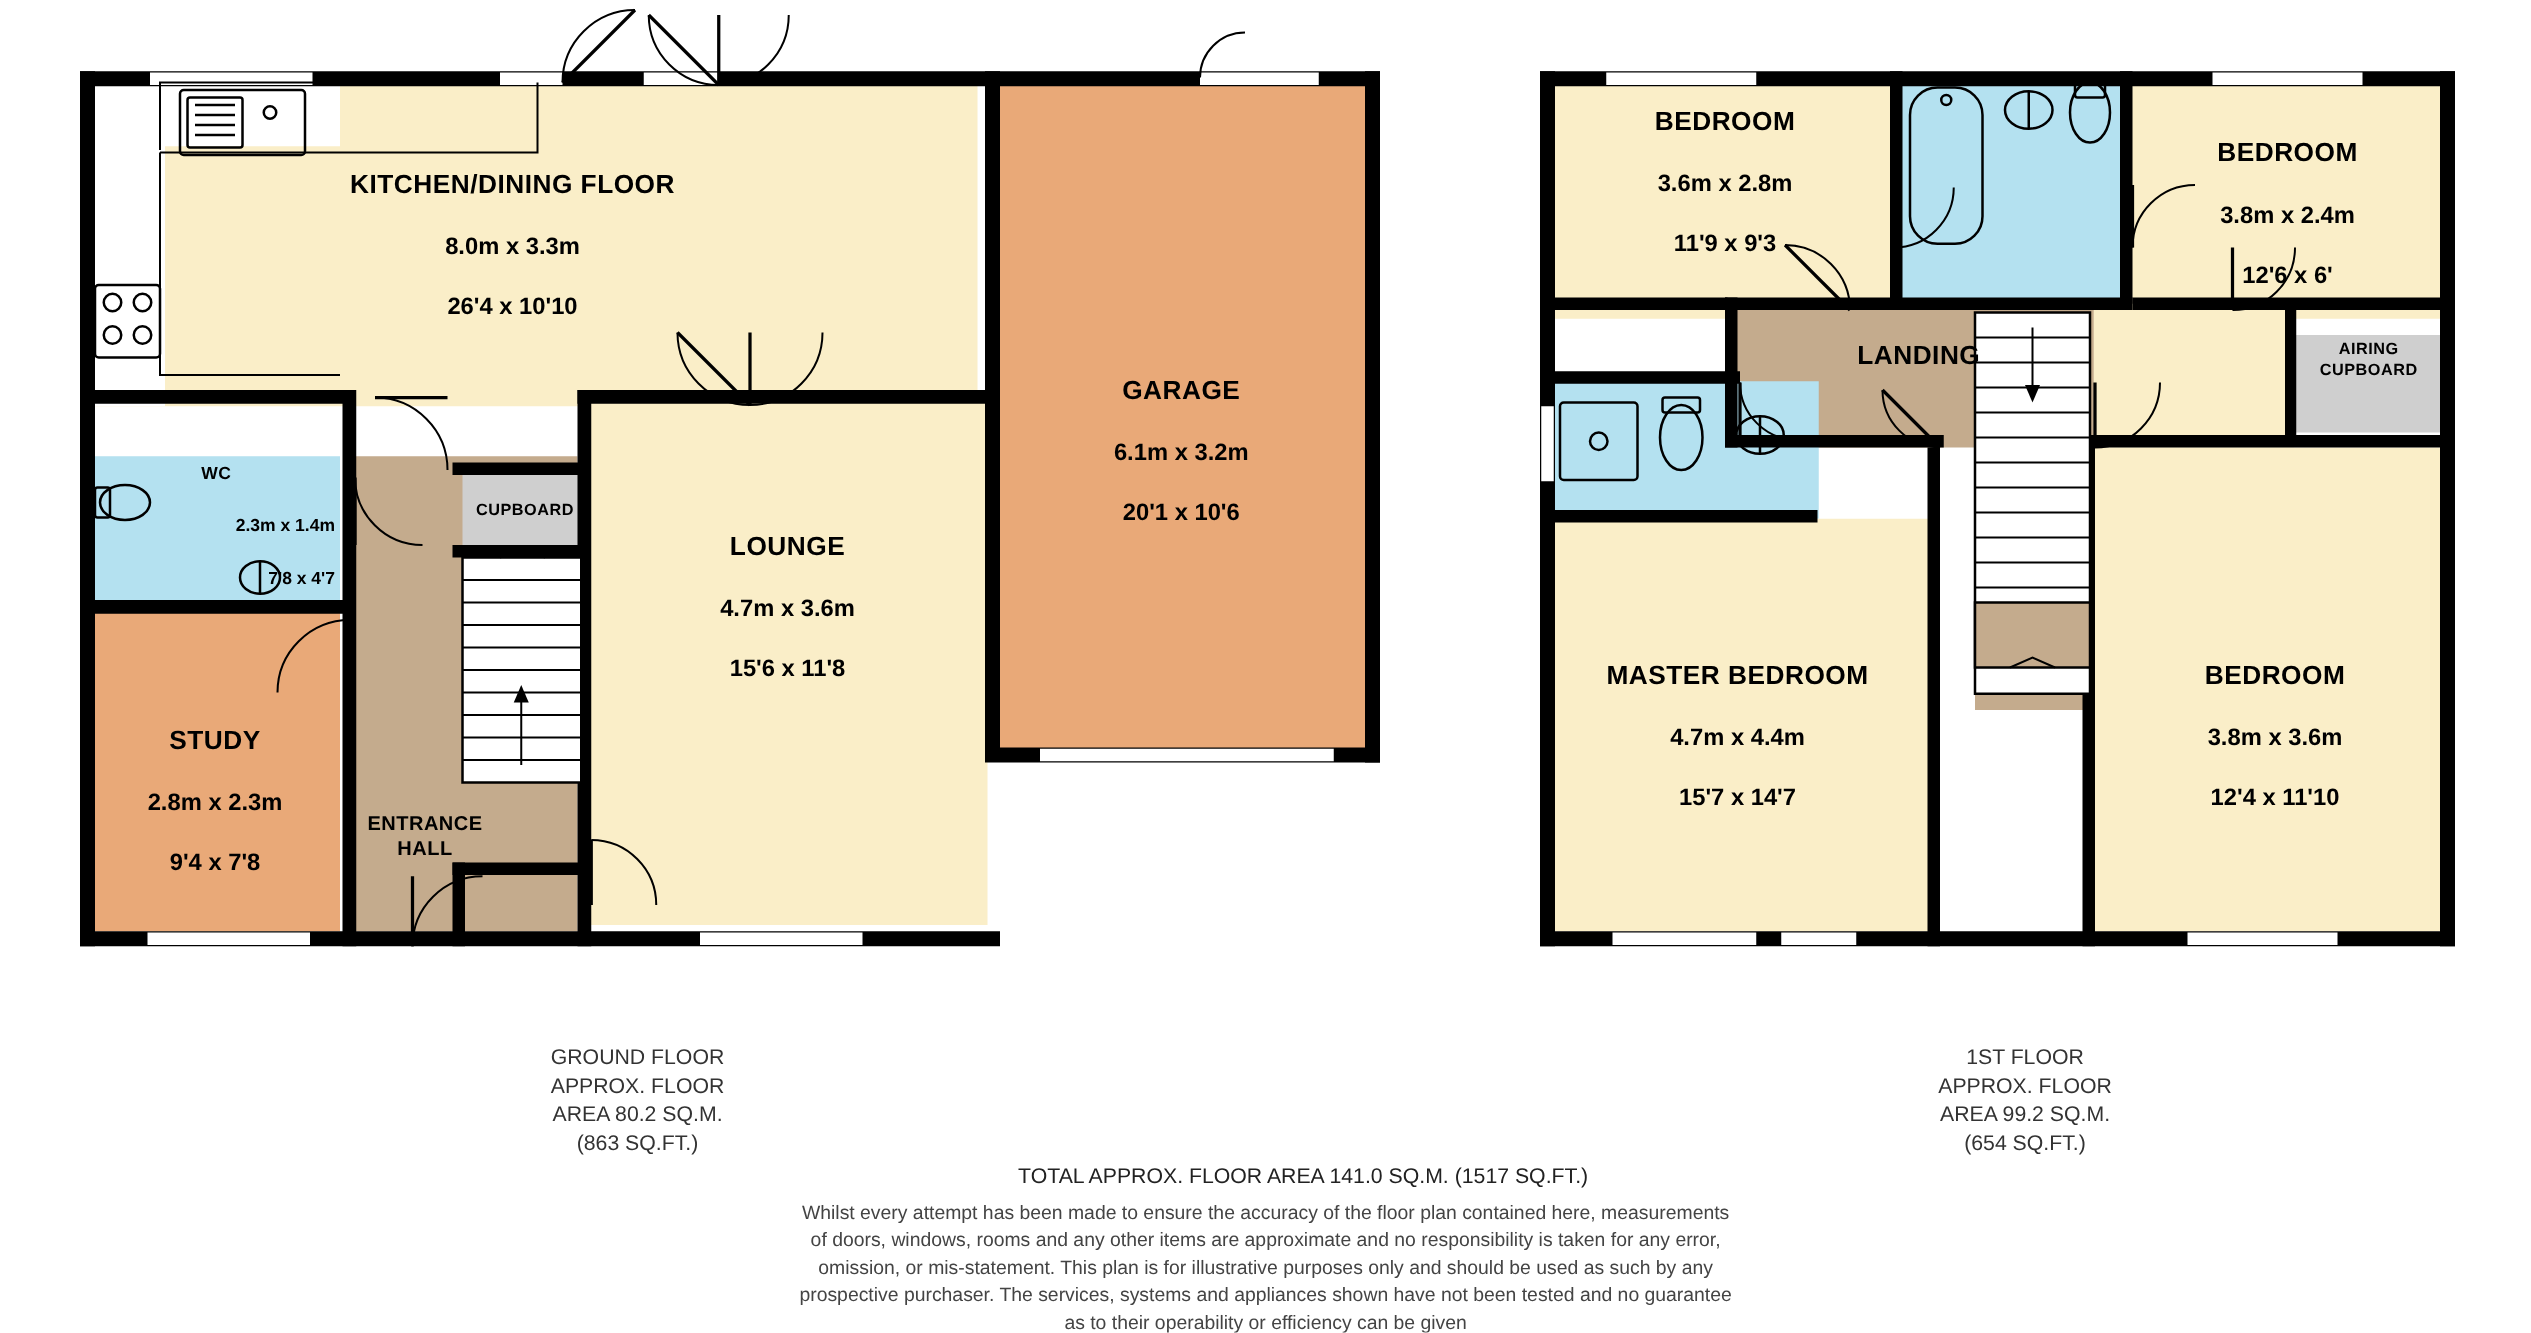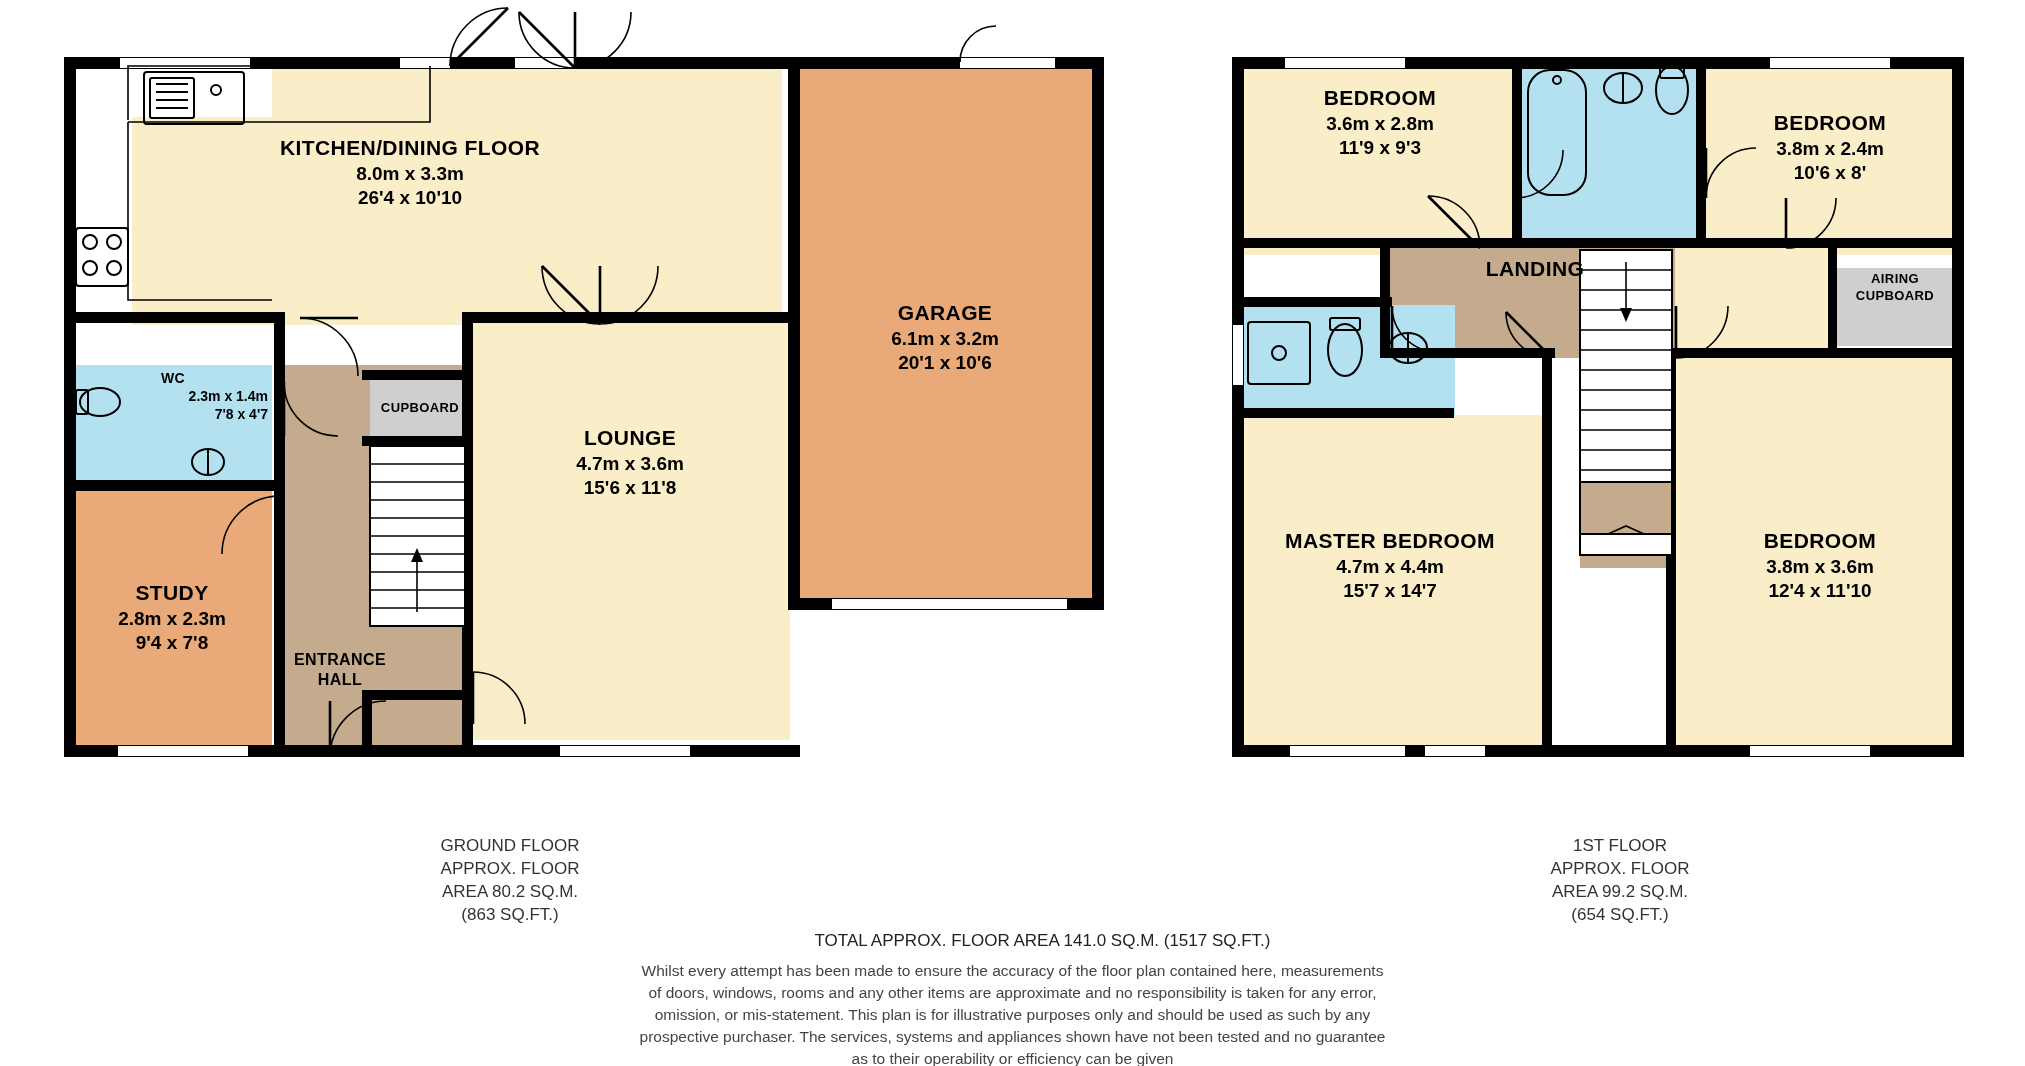--- a/index.html
+++ b/index.html
@@ -3,21 +3,21 @@
 <meta charset="utf-8">
 <style>
   html,body{margin:0;padding:0;background:#ffffff;}
   body{width:2025px;height:1066px;position:relative;font-family:"Liberation Sans",sans-serif;color:#000;overflow:hidden;}
   .plan{position:absolute;}
   
   .room{position:absolute;box-sizing:border-box;}
   .wall{position:absolute;background:#000;}
   .label{position:absolute;text-align:center;font-weight:bold;line-height:1.28;white-space:nowrap;}
   .label .nm{font-size:21px;letter-spacing:.4px;}
-  .label .dm{font-size:19px;}
+  .label .dm{font-size:19px;margin-top:24px;}
   .label.small .nm{font-size:14px;font-weight:bold;}
   .label.small .dm{font-size:14px;font-weight:bold;text-align:right;}
   .cream{background:#faeec8;}
   .orange{background:#e9a978;}
   .blue{background:#b4e1f0;}
   .taupe{background:#c4ab8d;}
   .white{background:#ffffff;}
   .grey{background:#cfcfcf;}
   .footer{position:absolute;text-align:center;font-size:17px;color:#333;line-height:1.35;}
   .footer.big{font-size:17px;color:#222;padding-left:30px;}
@@ -279,36 +279,36 @@
 
   <div class="label" style="left:60px;top:85px;width:280px;">
     <div class="nm">BEDROOM</div>
     <div class="dm">3.6m x 2.8m</div>
     <div class="dm">11'9 x 9'3</div>
   </div>
 
   <div class="label" style="left:525px;top:110px;width:250px;">
     <div class="nm">BEDROOM</div>
     <div class="dm">3.8m x 2.4m</div>
-    <div class="dm">10'6 x 8'</div>
+    <div class="dm">12'6 x 6'</div>
   </div>
 
   <div class="label" style="left:45px;top:528px;width:330px;text-align:center;">
     <div class="nm">MASTER BEDROOM</div>
     <div class="dm">4.7m x 4.4m</div>
     <div class="dm">15'7 x 14'7</div>
   </div>
 
   <div class="label" style="left:505px;top:528px;width:270px;">
     <div class="nm">BEDROOM</div>
     <div class="dm">3.8m x 3.6m</div>
     <div class="dm">12'4 x 11'10</div>
   </div>
 
-  <div class="label" style="left:210px;top:256px;width:290px;">
+  <div class="label" style="left:210px;top:272px;width:290px;">
     <div class="nm">LANDING</div>
   </div>
 
   <div class="label small" style="left:655px;top:271px;width:120px;">
     <div class="nm" style="font-size:13px;">AIRING</div>
     <div class="nm" style="font-size:13px;">CUPBOARD</div>
   </div>
 </div>
 
 <div class="footer" style="left:380px;top:835px;width:260px;">

